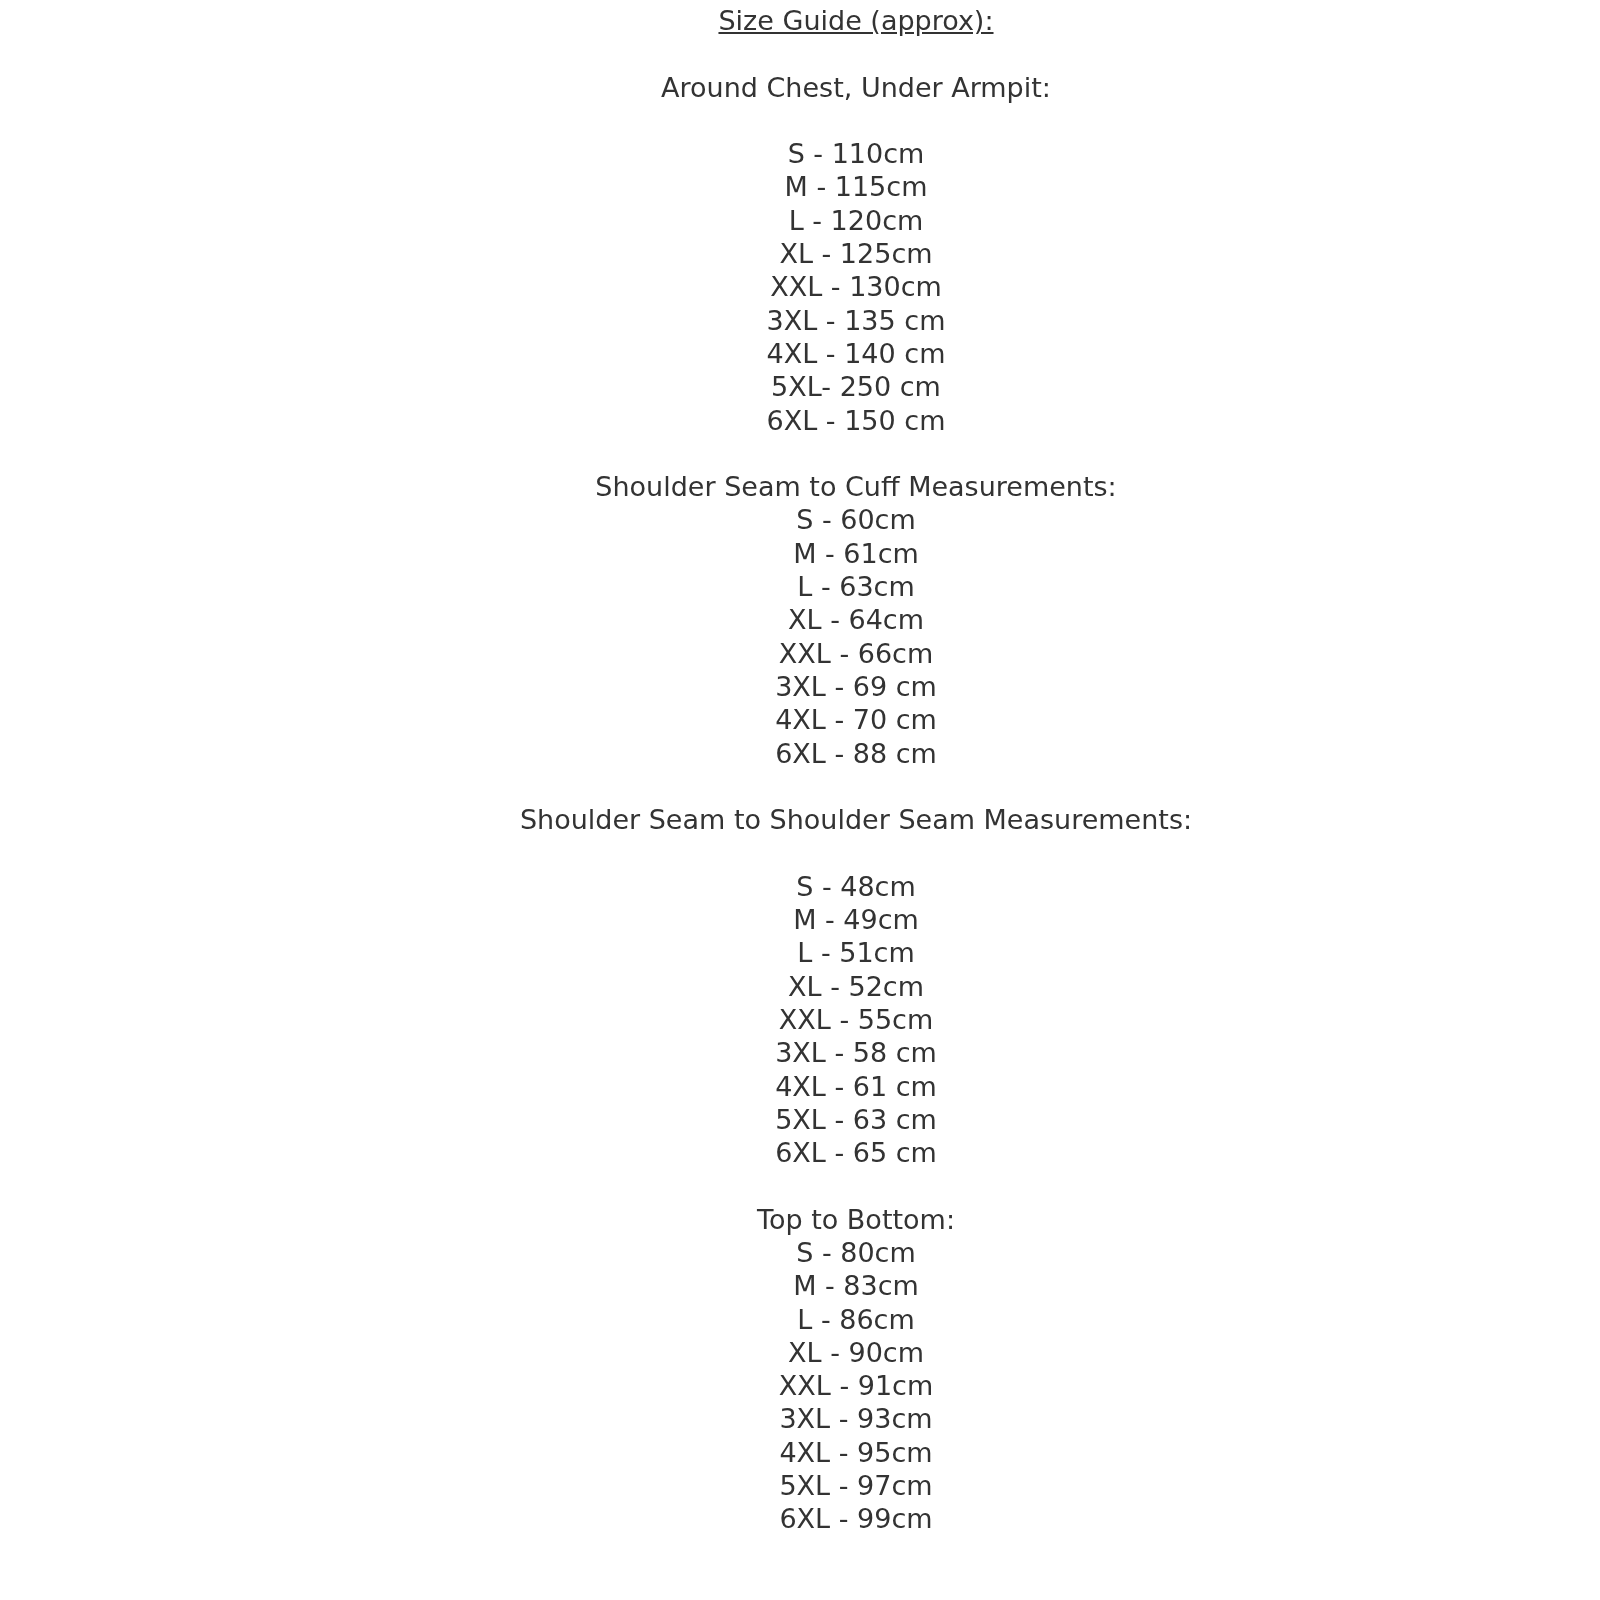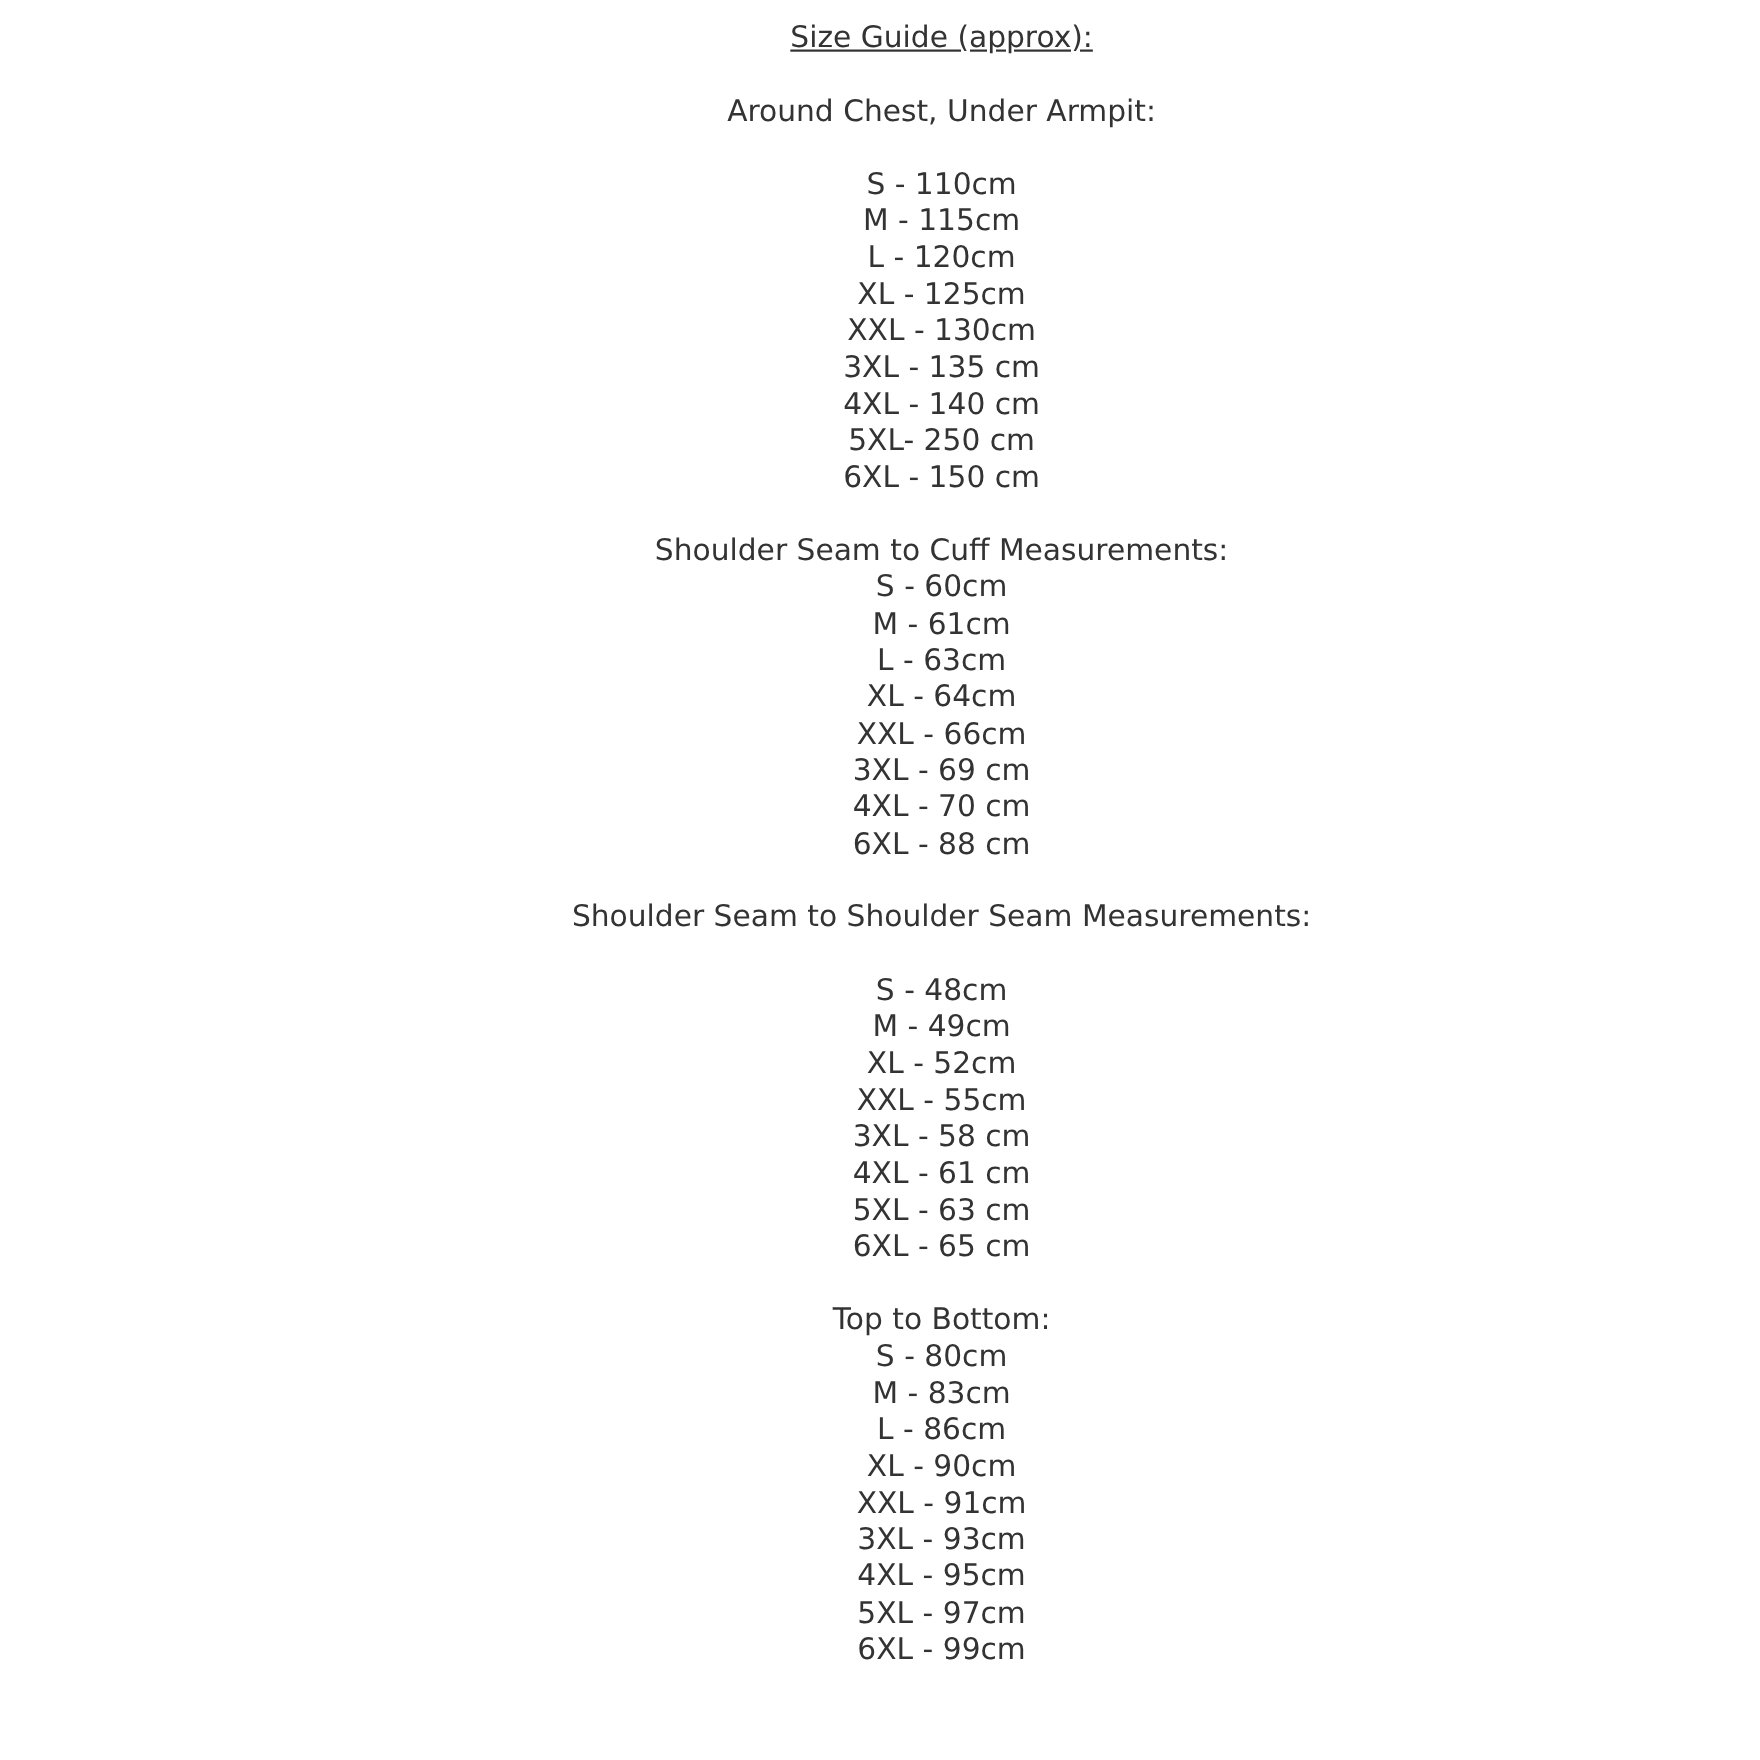--- a/index.html
+++ b/index.html
@@ -10,21 +10,21 @@
     width: 1600px;
     height: 1600px;
     background: var(--bg-color, #ffffff);
     color: var(--text-color, #333333);
     font-family: "DejaVu Sans", "Liberation Sans", sans-serif;
     font-size: 27px;
     overflow: hidden;
   }
   .content {
     box-sizing: border-box;
-    padding-top: 18px;
+    padding-top: 4px;
     margin-left: 112px; 
     text-align: center;
     line-height: 33.3px;
   }
   .line {
     height: 33.3px;
     white-space: pre;
   }
   .title-text {
     text-decoration: underline;
@@ -59,20 +59,21 @@
   <div class="line">XXL - 66cm</div>
   <div class="line">3XL - 69 cm</div>
   <div class="line">4XL - 70 cm</div>
   <div class="line">6XL - 88 cm</div>
   <div class="line"></div>
 
   <div class="line heading">Shoulder Seam to Shoulder Seam Measurements:</div>
   <div class="line"></div>
   <div class="line">S - 48cm</div>
   <div class="line">M - 49cm</div>
+  <div class="line">L - 51cm</div>
   <div class="line">XL - 52cm</div>
   <div class="line">XXL - 55cm</div>
   <div class="line">3XL - 58 cm</div>
   <div class="line">4XL - 61 cm</div>
   <div class="line">5XL - 63 cm</div>
   <div class="line">6XL - 65 cm</div>
   <div class="line"></div>
 
   <div class="line heading">Top to Bottom:</div>
   <div class="line">S - 80cm</div>

